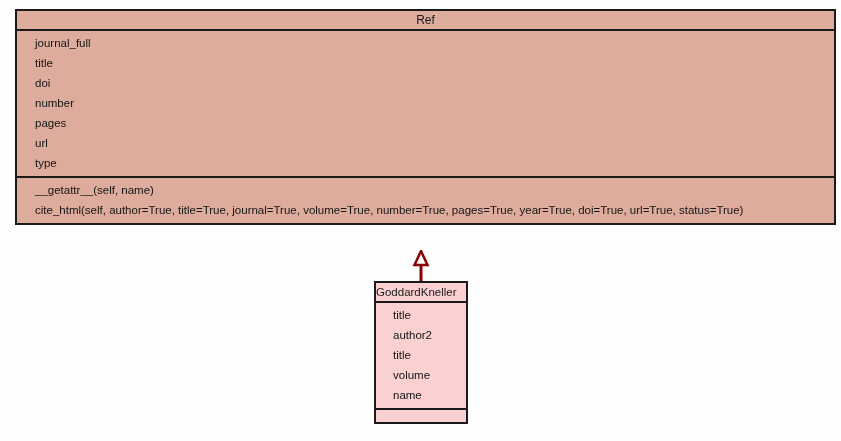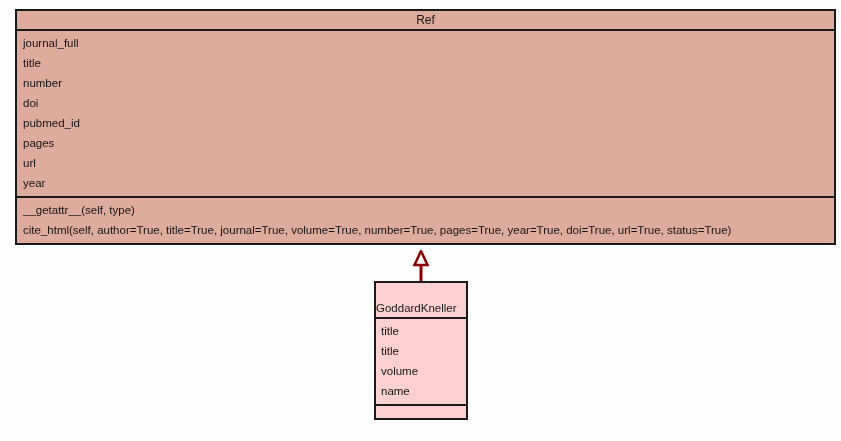--- a/index.html
+++ b/index.html
@@ -27,21 +27,21 @@
     font-size: 12px;
     line-height: 19px;
     height: 20px;
     color: #1a1a1a;
     border-bottom: 2px solid #1a1a1a;
     white-space: nowrap;
     overflow: hidden;
   }
   .uml-compartment {
     box-sizing: border-box;
-    padding: 2px 0 3px 0;
+    padding: 2px 0 3px 12px;
   }
   .uml-attrs {
     border-bottom: 2px solid #1a1a1a;
   }
   .uml-row {
     font-size: 11.5px;
     line-height: 20px;
     height: 20px;
     color: #151515;
     padding-left: 6px;
@@ -67,61 +67,60 @@
     left: 374px;
     top: 281px;
     width: 94px;
     background: #fbd0d0;
   }
   #class-goddardkneller .uml-title {
     background: #fbd0d0;
     font-size: 11.5px;
     text-align: left;
     padding-left: 0;
-    margin-top: 16px;
   }
   #class-goddardkneller .uml-row { padding-left: 5px; }
 
   
   #generalization-arrow {
     position: absolute;
     left: 411px;
     top: 250px;
     width: 20px;
     height: 33px;
   }
 </style>
 </head>
 <body>
 
 <div class="uml-class" id="class-ref">
   <div class="uml-title">Ref</div>
   <div class="uml-compartment uml-attrs">
     <div class="uml-row">journal_full</div>
     <div class="uml-row">title</div>
+    <div class="uml-row">doi</div>
     <div class="uml-row">number</div>
-    <div class="uml-row">doi</div>
-    <div class="uml-row">pubmed_id</div>
     <div class="uml-row">pages</div>
     <div class="uml-row">url</div>
-    <div class="uml-row">year</div>
+    <div class="uml-row">type</div>
   </div>
   <div class="uml-compartment">
-    <div class="uml-row">__getattr__(self, type)</div>
+    <div class="uml-row">__getattr__(self, name)</div>
     <div class="uml-row">cite_html(self, author=True, title=True, journal=True, volume=True, number=True, pages=True, year=True, doi=True, url=True, status=True)</div>
   </div>
 </div>
 
 <svg id="generalization-arrow" viewBox="0 0 20 33">
   <line x1="10" y1="33" x2="10" y2="14" stroke="#8b0000" stroke-width="3"></line>
   <polygon points="10,1 3.5,15 16.5,15" fill="#fefefe" stroke="#8b0000" stroke-width="2.5"></polygon>
 </svg>
 
 <div class="uml-class" id="class-goddardkneller">
   <div class="uml-title">GoddardKneller</div>
   <div class="uml-compartment uml-attrs">
     <div class="uml-row">title</div>
+    <div class="uml-row">author2</div>
     <div class="uml-row">title</div>
     <div class="uml-row">volume</div>
     <div class="uml-row">name</div>
   </div>
   <div class="uml-compartment uml-methods-empty"></div>
 </div>
 
 </body></html>

